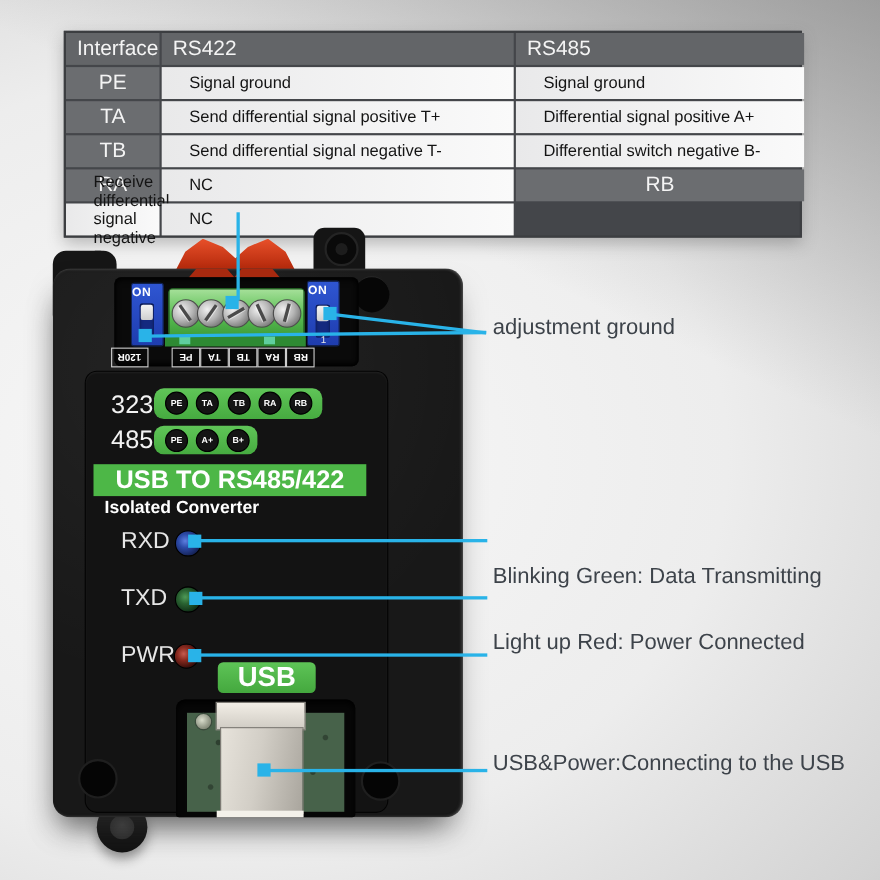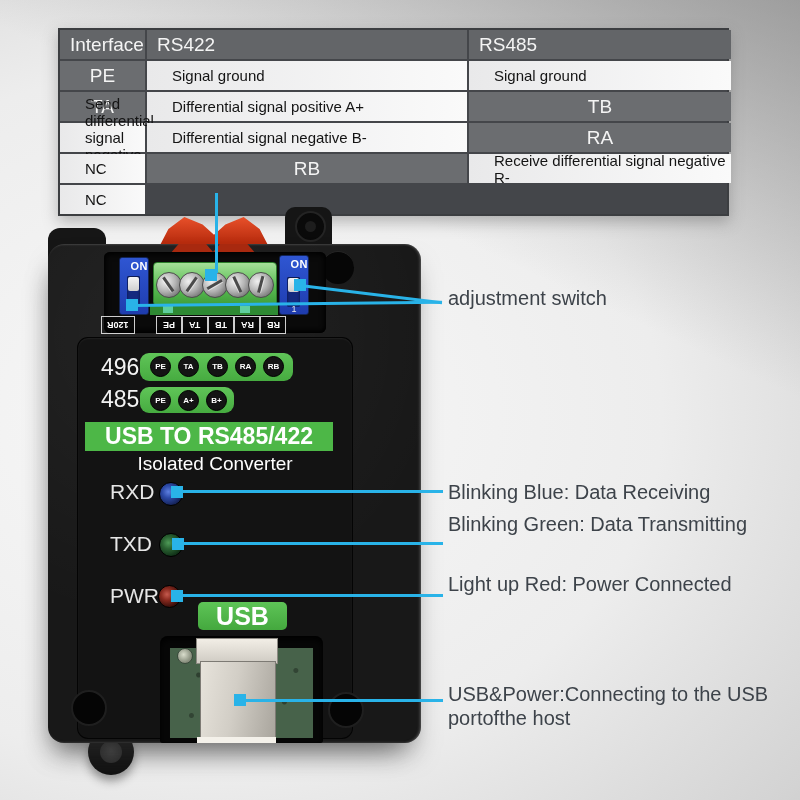--- a/index.html
+++ b/index.html
@@ -51,21 +51,21 @@
   }
   .top-recess{left:104px;top:252px;width:222px;height:81px;border-radius:6px;background:#0a0a0a;z-index:3;
     box-shadow:inset 0 2px 6px #000,inset 0 -2px 4px #000;}
   .hole-face-tr{left:322px;top:251px;width:32px;height:32px;border-radius:50%;background:#060606;border-top:1px solid #262626;z-index:3;}
 
   
   .dip{width:28px;height:56px;border-radius:3px;z-index:4;
     background:linear-gradient(180deg,#2f56d2,#1e3cae);border:1px solid #122457;}
   .dip-left{left:119px;top:257px;}
   .dip-right{left:279px;top:255px;height:58px;}
-  .dip .on{position:absolute;top:2px;left:0;width:100%;text-align:right;color:#fff;font-size:11px;font-weight:bold;letter-spacing:.5px;}
+  .dip .on{position:absolute;top:2px;left:0;width:100%;text-align:left;color:#fff;font-size:11px;font-weight:bold;letter-spacing:.5px;}
   .dip .slot{position:absolute;left:7px;top:18px;width:13px;height:30px;border-radius:2px;background:#14297f;box-shadow:inset 0 1px 3px #0a153f;}
   .dip-right .slot{top:21px;}
   .dip .knob{position:absolute;left:.5px;top:1px;width:11px;height:14px;border-radius:2px;background:linear-gradient(180deg,#f4f4f4,#cfcfcf);}
   .dip .pin1{position:absolute;bottom:0px;left:0;width:100%;text-align:center;color:#e8e8e8;font-size:9px;}
 
   
   .terminal{left:153px;top:262px;width:122px;height:42px;border-radius:4px;z-index:4;
     background:linear-gradient(180deg,#a5e099 0%,#5abd53 55%,#3f9e3a 100%);border:1px solid #2c7f2c;}
   .screw{position:absolute;top:9px;width:24px;height:24px;border-radius:50%;border:1px solid #4c4c4c;
     background:radial-gradient(circle at 35% 35%,#f0f0f0,#b5b5b5 45%,#7a7a7a 78%,#5f5f5f);}
@@ -101,21 +101,21 @@
   .pill485{left:140px;top:387px;width:94px;height:26px;}
   .pin{position:absolute;width:19px;height:19px;border-radius:50%;background:#141414;border:1.5px solid #000;
     color:#fff;font-size:8px;font-weight:bold;display:flex;align-items:center;justify-content:center;}
   .pill422 .pin{top:3px;}
   .p1{left:10px;} .p2{left:38px;} .p3{left:67px;} .p4{left:95px;} .p5{left:123px;}
   .pill485 .pin{top:2.5px;}
   .q1{left:10px;} .q2{left:38px;} .q3{left:66px;}
 
   .banner{left:85px;top:422px;width:248px;height:29px;background:#4db747;z-index:4;
     display:flex;align-items:center;justify-content:center;color:#fff;font-size:23px;font-weight:bold;}
-  .subtitle{left:95px;top:453px;width:240px;text-align:center;color:#fff;font-size:19px;font-weight:normal;z-index:4;}
+  .subtitle{left:95px;top:453px;width:240px;text-align:left;color:#fff;font-size:16px;font-weight:bold;z-index:4;}
 
   .ledlabel{color:#e6e6e6;font-size:21px;z-index:4;}
   .lrxd{left:110px;top:480px;} .ltxd{left:110px;top:532px;} .lpwr{left:110px;top:584px;}
   .led{width:22px;height:22px;border-radius:50%;border:1px solid #000;z-index:4;}
   .led-rxd{left:159px;top:482px;background:radial-gradient(circle at 38% 40%,#5d7fe0 0%,#2c4aa8 32%,#17255c 70%,#0e1838 100%);}
   .led-txd{left:159px;top:533px;background:radial-gradient(circle at 38% 40%,#4e9a57 0%,#2a6332 32%,#123419 70%,#0a1f0e 100%);}
   .led-pwr{left:158px;top:585px;width:21px;height:21px;background:radial-gradient(circle at 38% 40%,#c55a4e 0%,#8a2a1f 32%,#3a0f0b 70%,#200605 100%);}
 
   .usb-label{left:198px;top:602px;width:89px;height:28px;border-radius:5px;z-index:4;
     background:linear-gradient(180deg,#5ec457,#44a83e);
@@ -179,25 +179,26 @@
   <div class="abs spec-table">
     <div class="tcell t-gray t-head">Interface</div>
     <div class="tcell t-head">RS422</div>
     <div class="tcell t-head">RS485</div>
 
     <div class="tcell t-gray t-label">PE</div>
     <div class="tcell t-data">Signal ground</div>
     <div class="tcell t-data">Signal ground</div>
 
     <div class="tcell t-gray t-label">TA</div>
+    <div class="tcell t-data">Send differential signal positive T+</div>
     <div class="tcell t-data">Differential signal positive A+</div>
 
     <div class="tcell t-gray t-label">TB</div>
     <div class="tcell t-data">Send differential signal negative T-</div>
-    <div class="tcell t-data">Differential signal negative B-</div>
+    <div class="tcell t-data">Differential switch negative B-</div>
 
     <div class="tcell t-gray t-label">RA</div>
     <div class="tcell t-data">NC</div>
 
     <div class="tcell t-gray t-label">RB</div>
     <div class="tcell t-data">Receive differential signal negative R-</div>
     <div class="tcell t-data">NC</div>
   </div>
 
   <div class="abs ear-tr">
@@ -265,21 +266,21 @@
     </div>
   <div class="abs strip bra">
       <span>RA</span>
     </div>
   <div class="abs strip brb">
       <span>RB</span>
     </div>
 
   <div class="abs face"></div>
 
-  <div class="abs rowlabel lab422">496</div>
+  <div class="abs rowlabel lab422">323</div>
   <div class="abs pill pill422">
     <span class="pin p1">PE</span>
     <span class="pin p2">TA</span>
     <span class="pin p3">TB</span>
     <span class="pin p4">RA</span>
     <span class="pin p5">RB</span>
   </div>
 
   <div class="abs rowlabel lab485">485</div>
   <div class="abs pill pill485">
@@ -323,23 +324,21 @@
   <div class="abs cl cl-h cl-usb"></div>
   <div class="abs mk mk-term"></div>
   <div class="abs mk mk-dipl"></div>
   <div class="abs mk mk-dipr"></div>
   <div class="abs mk mk-rxd"></div>
   <div class="abs mk mk-txd"></div>
   <div class="abs mk mk-pwr"></div>
   <div class="abs mk mk-usb"></div>
 
   <div class="abs ann ann-switch">
-    <div>adjustment switch</div>
-  </div>
-  <div class="abs ann ann-rxd">Blinking Blue: Data Receiving</div>
+    <div>adjustment ground</div>
+  </div>
   <div class="abs ann ann-txd">Blinking Green: Data Transmitting</div>
   <div class="abs ann ann-pwr">Light up Red: Power Connected</div>
   <div class="abs ann ann-usb">
     <div>USB&amp;Power:Connecting to the USB</div>
-    <div>portofthe host</div>
   </div>
 
 </div>
 
 </body></html>

